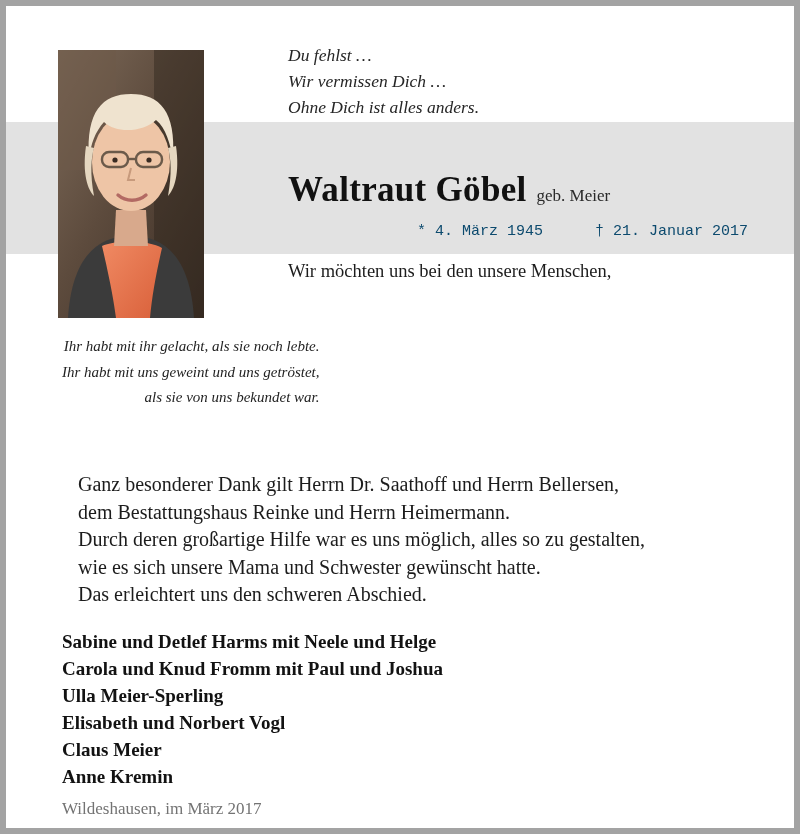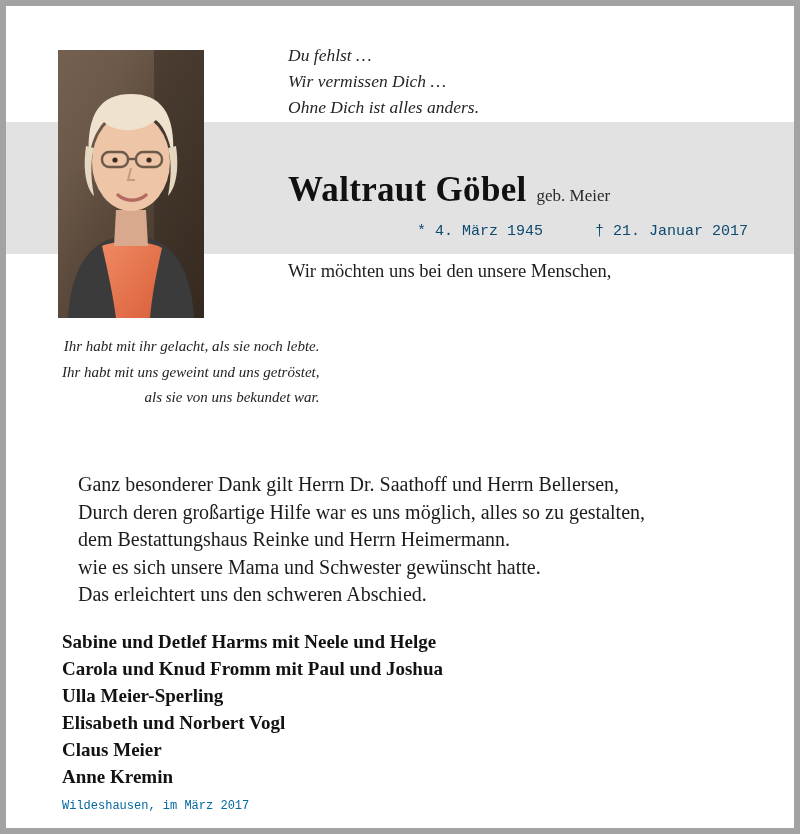--- a/index.html
+++ b/index.html
@@ -144,23 +144,22 @@
     font-weight: bold;
     line-height: 27px;
     color: #121212;
   }
   .family div { white-space: nowrap; }
 
   .place-date {
     position: absolute;
     left: 56px;
     top: 793px;
-    font-size: 12px;
-    color: #0369a1;
-    font-family: Liberation Mono, monospace;
+    font-size: 17px;
+    color: #737373;
   }
 </style>
 </head>
 <body>
 
 <div class="notice">
   <div class="inner">
 
     <div class="grey-band"></div>
 
@@ -229,22 +228,22 @@
       </div>
 
       <div class="poem">
         <div>Ihr habt mit ihr gelacht, als sie noch lebte.</div>
         <div>Ihr habt mit uns geweint und uns getröstet,</div>
         <div>als sie von uns bekundet war.</div>
       </div>
 
       <div class="body-text">
         <div>Ganz besonderer Dank gilt Herrn Dr. Saathoff und Herrn Bellersen,</div>
+        <div>dem Bestattungshaus Reinke und Herrn Heimermann.</div>
         <div>Durch deren großartige Hilfe war es uns möglich, alles so zu gestalten,</div>
-        <div>dem Bestattungshaus Reinke und Herrn Heimermann.</div>
         <div>wie es sich unsere Mama und Schwester gewünscht hatte.</div>
         <div>Das erleichtert uns den schweren Abschied.</div>
       </div>
 
       <div class="family">
         <div>Sabine und Detlef Harms mit Neele und Helge</div>
         <div>Carola und Knud Fromm mit Paul und Joshua</div>
         <div>Ulla Meier-Sperling</div>
         <div>Elisabeth und Norbert Vogl</div>
         <div>Claus Meier</div>

